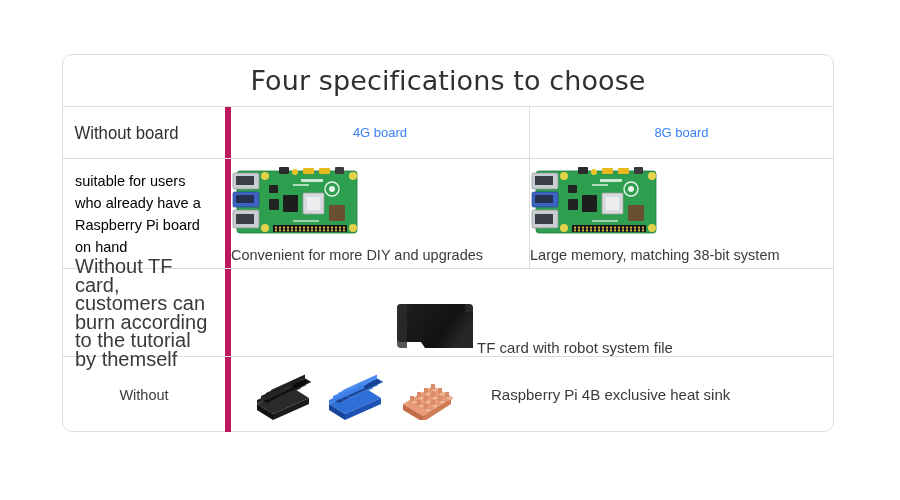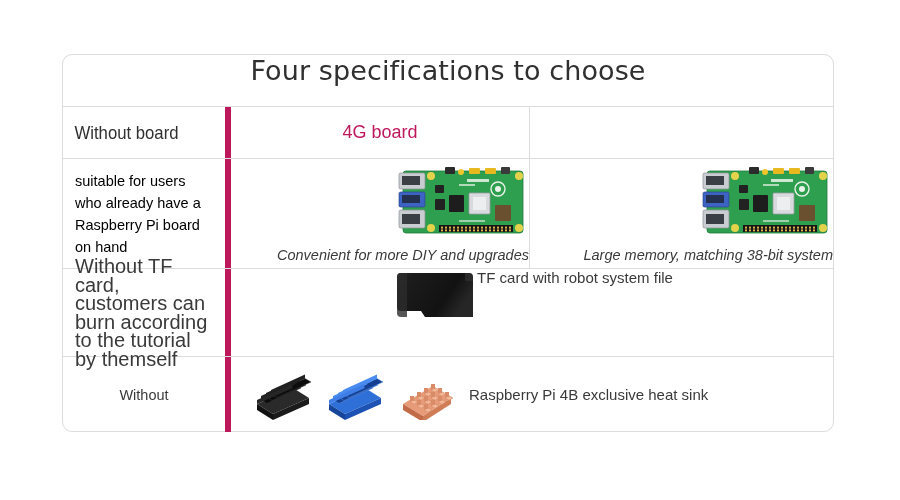--- a/index.html
+++ b/index.html
@@ -22,20 +22,21 @@
     border: 1px solid #dcdcdc;
     border-radius: 10px;
     box-sizing: border-box;
     background: #ffffff;
   }
 
   
   .title-row {
     height: 51px;
     display: flex;
+    align-items: center;
     justify-content: center;
     border-bottom: 1px solid #dcdcdc;
   }
   .title-text {
     font-size: 27px;
     font-family: "DejaVu Sans", sans-serif;
     font-weight: 400;
     color: #303030;
     letter-spacing: 0.1px;
   }
@@ -80,62 +81,61 @@
     transform-origin: left center;
     color: #303030;
     padding-left: 13px;
     white-space: nowrap;
   }
   .hdr-cell {
     display: flex;
     align-items: center;
     justify-content: center;
     height: 100%;
-    font-size: 18px;
-    color: #be185d;
+    font-size: 13px;
+    color: #3b82f6;
   }
 
   
   .board-row { height: 110px; }
   .desc-text {
     font-size: 14.5px;
     line-height: 22px;
     color: #000000;
     padding: 0 10px 0 12px;
   }
   .board-cell {
     height: 100%;
     display: flex;
     flex-direction: column;
-    align-items: flex-end;
+    align-items: flex-start;
     justify-content: flex-start;
     padding-top: 6px;
     box-sizing: border-box;
-    font-style: italic;
   }
   .board-caption {
     font-size: 14.5px;
     color: #3a3a3a;
     margin-top: auto;
     padding-bottom: 5px;
     white-space: nowrap;
   }
 
   
   .tf-row { height: 88px; }
   .tf-left-text {
     font-size: 20px;
     line-height: 18.5px;
     color: #3a3a3a;
     padding: 0 8px 0 12px;
   }
   .tf-cell {
     height: 100%;
     display: flex;
-    align-items: flex-start;
+    align-items: flex-end;
     justify-content: center;
   }
   .tf-caption {
     font-size: 15px;
     color: #3a3a3a;
     white-space: nowrap;
   }
 
   
   .sink-row { height: 75px; }
@@ -150,39 +150,43 @@
     display: flex;
     align-items: center;
     padding-left: 22px;
     gap: 12px;
     box-sizing: border-box;
   }
   .sink-caption {
     font-size: 15px;
     color: #3a3a3a;
     white-space: nowrap;
+    margin-left: 22px;
   }
 
   .pic { display: block; }
 </style>
 </head>
 <body>
 
 <div id="spec-table">
 
   <div class="title-row">
     <div class="title-text">Four specifications to choose</div>
   </div>
 
   <div class="row hdr-row">
     <div class="col-left">
       <div class="hdr-left-text">Without board</div>
     </div>
     <div class="col-mid">
       <div class="hdr-cell">4G board</div>
+    </div>
+    <div class="col-right">
+      <div class="hdr-cell">8G board</div>
     </div>
   </div>
 
   <div class="row board-row">
 
     <div class="col-left">
       <div class="desc-text">suitable for users who already have a Raspberry Pi board on hand</div>
     </div>
 
     <div class="col-mid">

